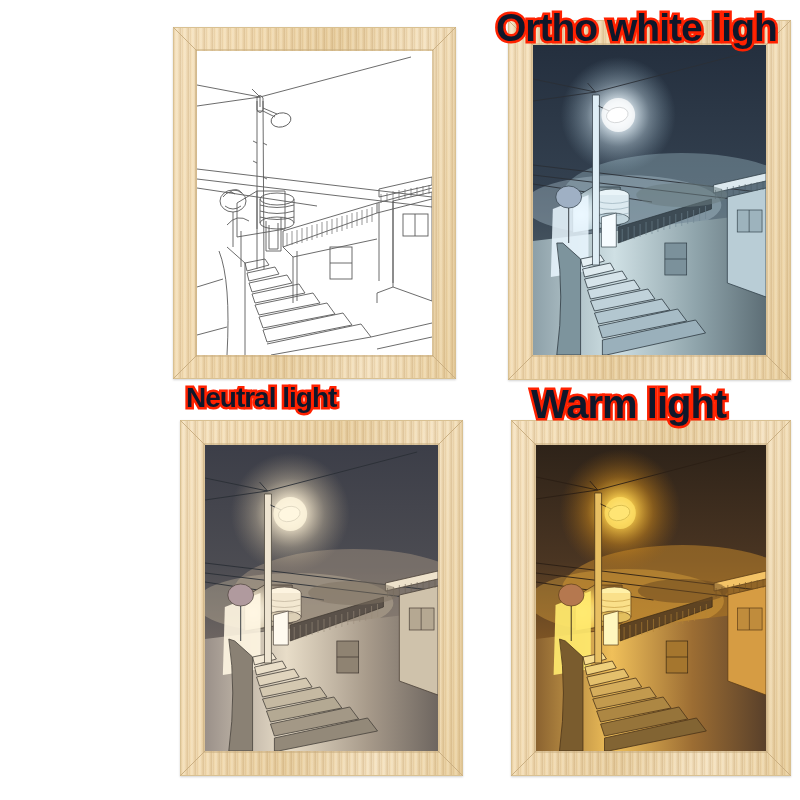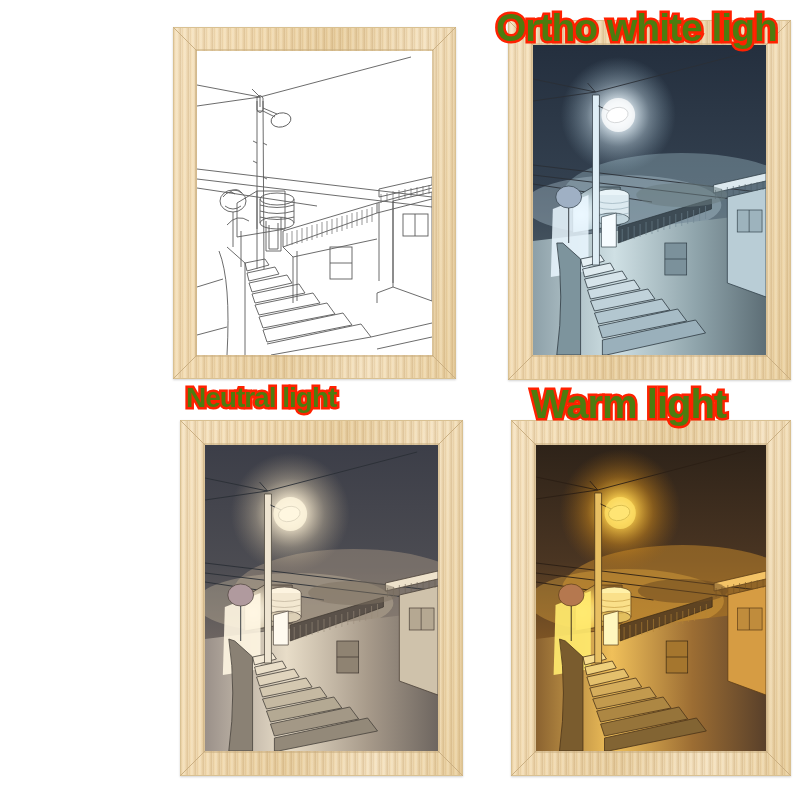--- a/index.html
+++ b/index.html
@@ -33,21 +33,21 @@
   .art{
     position:absolute;
     overflow:hidden;
     box-shadow:inset 0 0 3px rgba(0,0,0,.35);
   }
 
   
   .caption{
     position:absolute;
     font-weight:bold;
-    color:#4d7c0f;
+    color:#0f172a;
     -webkit-text-stroke:5px #FF2100;
     paint-order:stroke fill;
     letter-spacing:-1px;
     white-space:nowrap;
     line-height:1;
     z-index:40;
   }
   .caption span{position:relative;}
 
   

